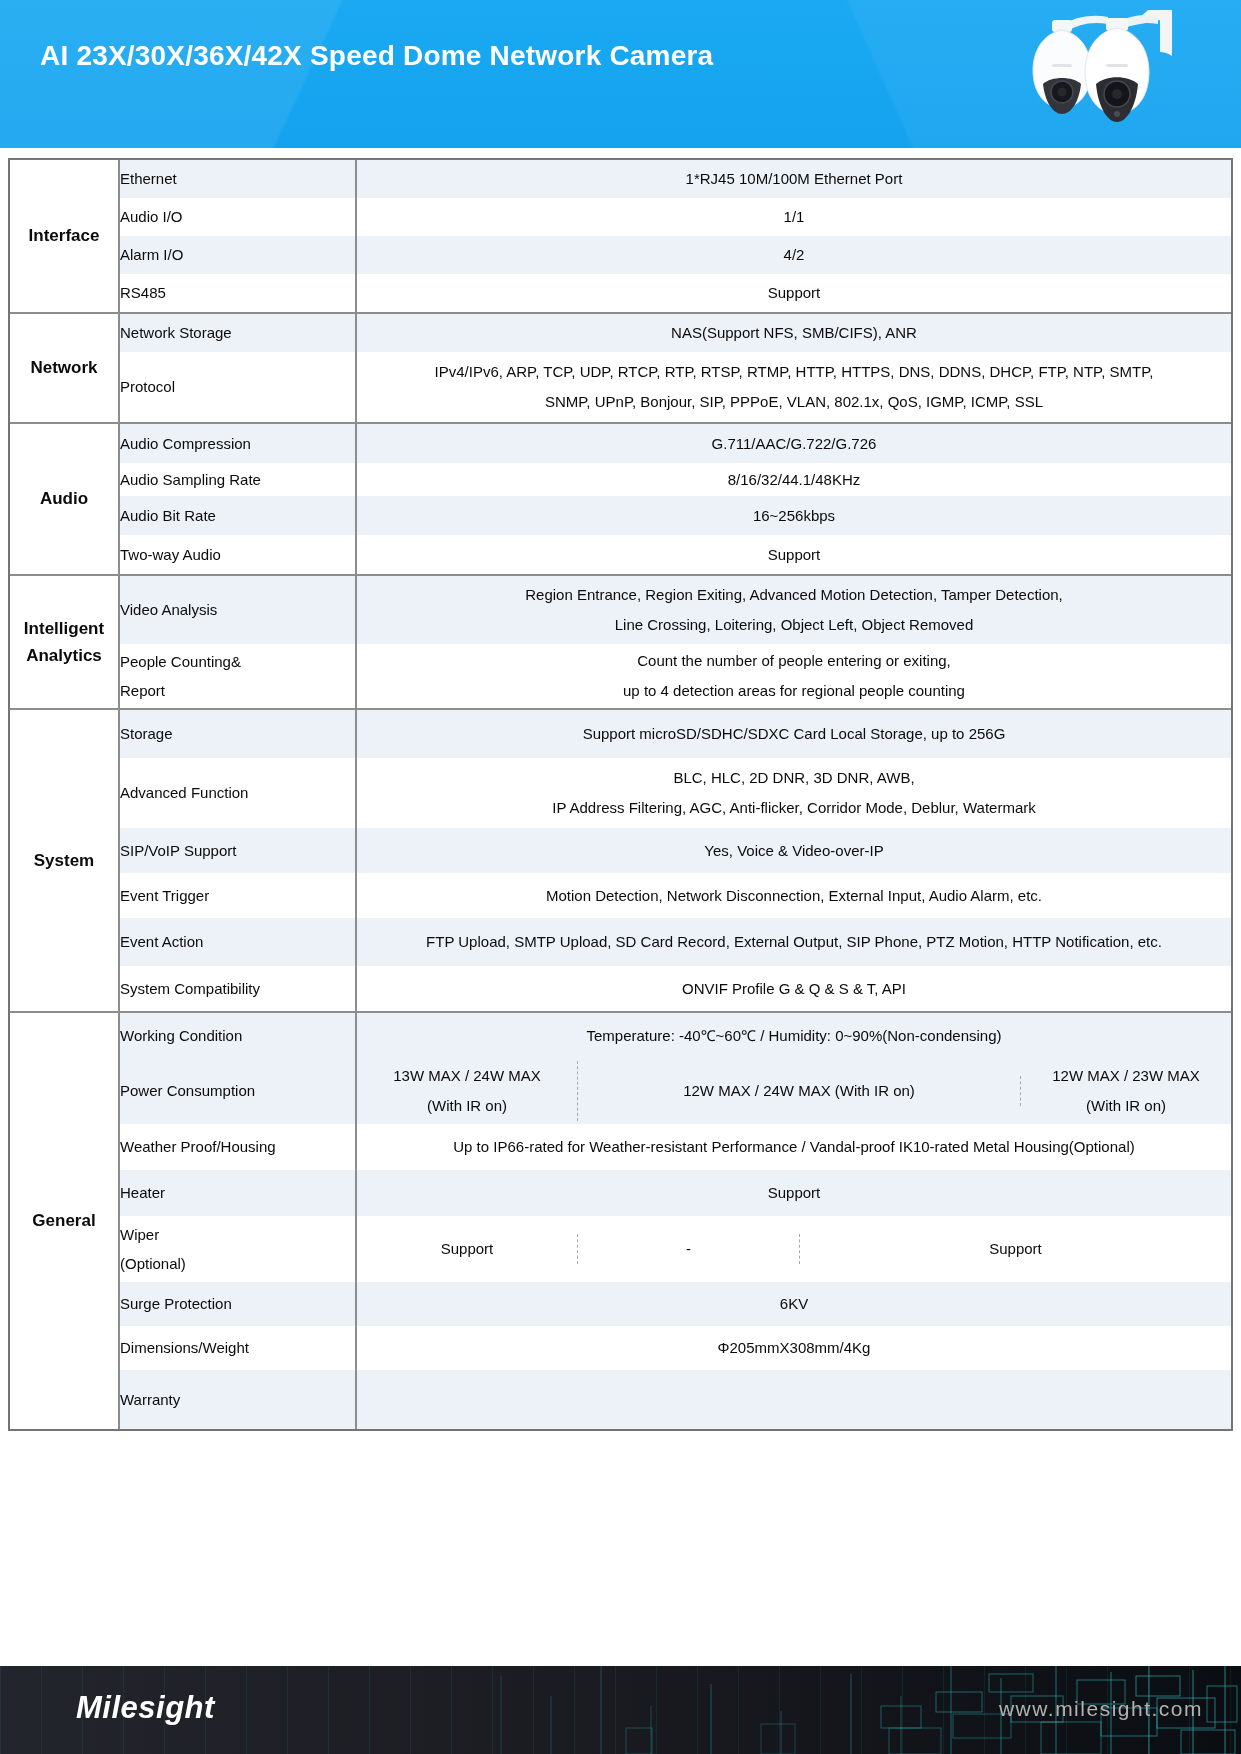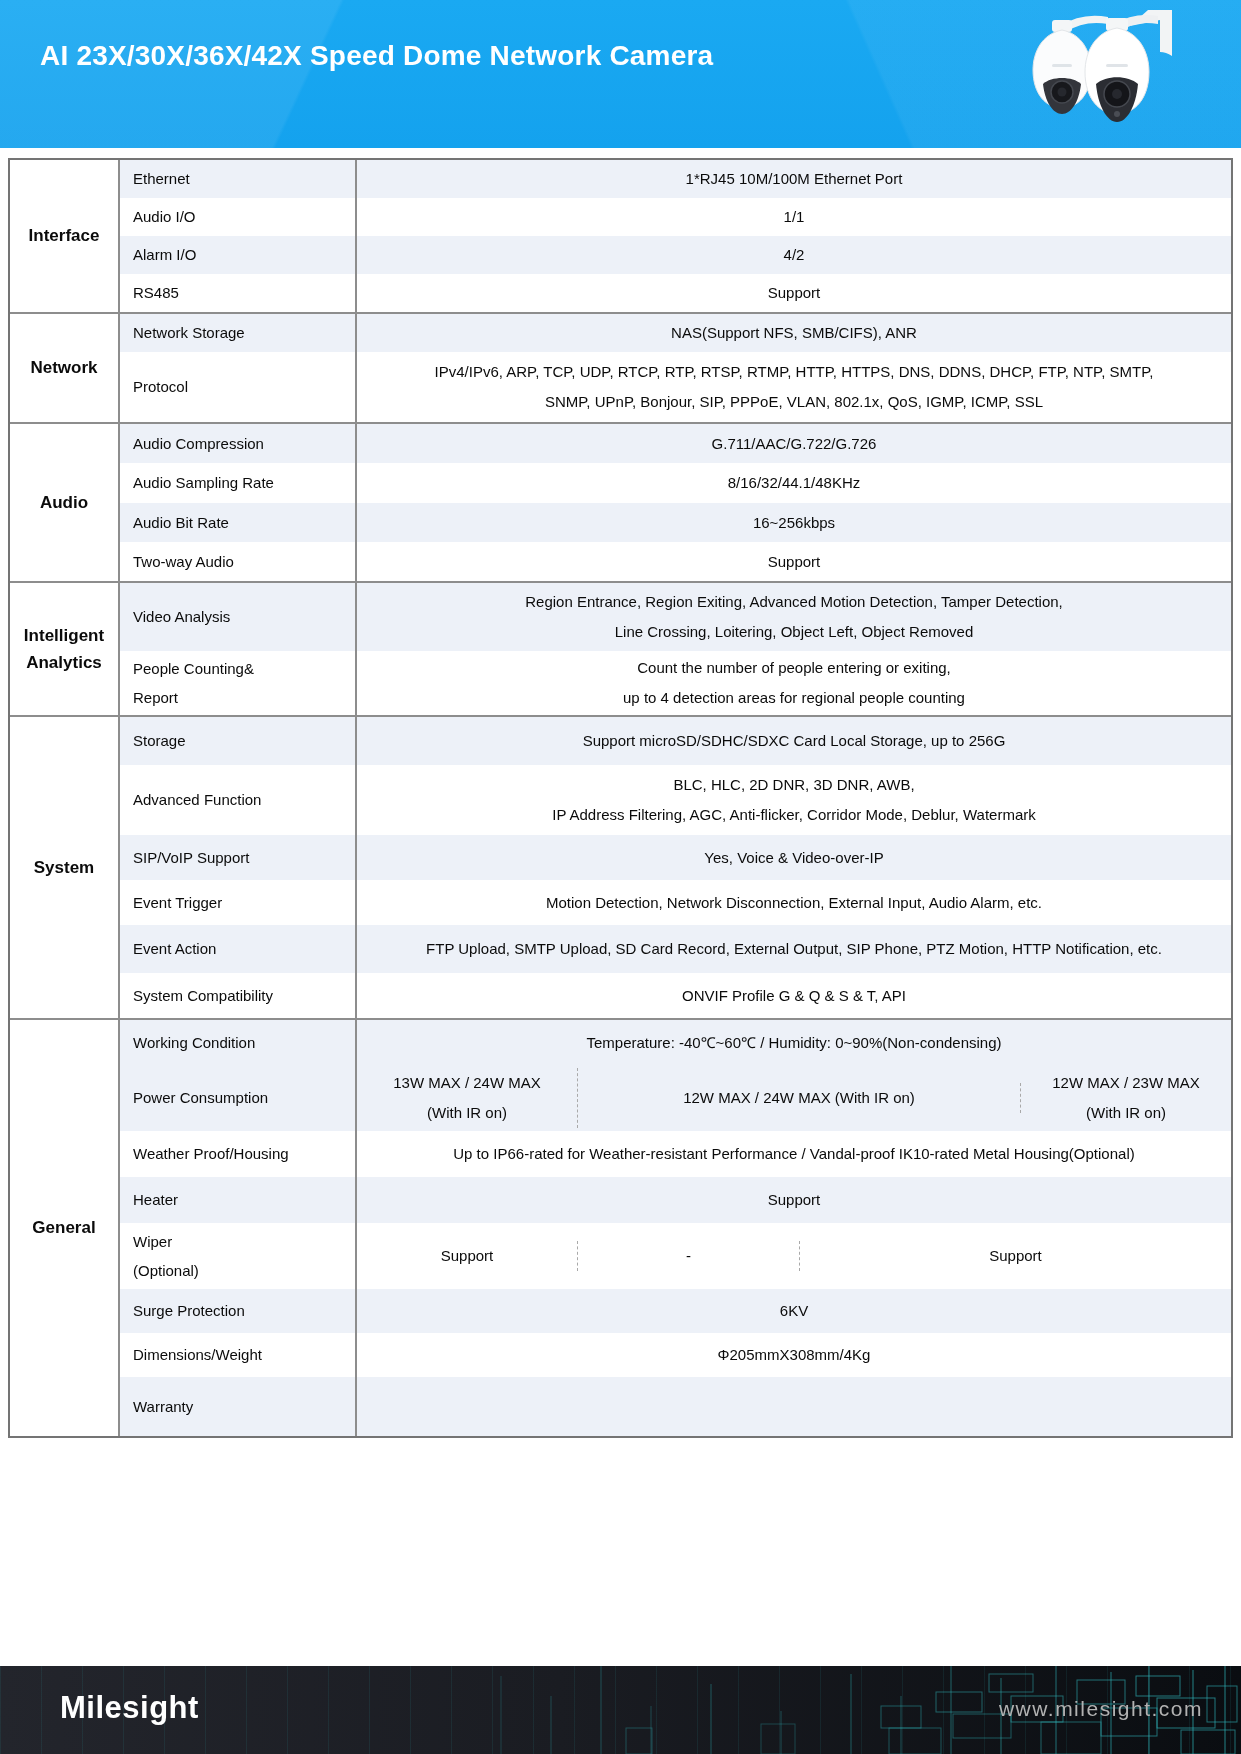--- a/index.html
+++ b/index.html
@@ -33,21 +33,21 @@
   .sec-name {
     width:110px; flex:none; display:flex; align-items:center; justify-content:center;
     text-align:center; font-weight:bold; font-size:17px; color:#0b0b0b;
     border-right:2px solid #8d8d8d; background:#fff; padding:3px 6px; line-height:1.6;
   }
   .rows { flex:1 1 auto; display:flex; flex-direction:column; min-width:0; }
   .row { display:flex; background:#ffffff; }
   .row.light { background:#edf1f8; }
   .lbl {
     width:237px; flex:none; display:flex; align-items:center;
-    padding-left:13px; padding-right:6px; font-size:15px; color:#0b0b0b;
+    padding-right:6px; font-size:15px; color:#0b0b0b;
     border-right:2px solid #8d8d8d; white-space:pre-line; line-height:1.95;
   }
   .val {
     flex:1 1 auto; display:flex; align-items:center; justify-content:center;
     text-align:center; font-size:15px; color:#0b0b0b; white-space:pre-line;
     line-height:2.0; padding:0 8px; min-width:0;
   }
   .val.split { padding:0; }
   .sub {
     display:flex; align-items:center; justify-content:center; text-align:center;
@@ -61,22 +61,22 @@
 
   
   .footer {
     position:absolute; left:0; top:1666px; width:1241px; height:88px;
     background:
       repeating-linear-gradient(90deg, rgba(47,179,184,0.10) 0 1px, rgba(0,0,0,0) 1px 41px),
       linear-gradient(90deg, #23252c 0%, #1a1c22 45%, #0a0d11 100%);
     overflow:hidden;
   }
   .footer-logo {
-    position:absolute; left:60px; top:24px; color:#ffffff;
-    font-size:31px; font-weight:bold; letter-spacing:0.5px;
+    position:absolute; left:76px; top:24px; color:#ffffff;
+    font-size:31px; font-style:italic; font-weight:bold; letter-spacing:0.5px;
   }
   .footer-site {
     position:absolute; right:38px; top:31px; color:#b2b2b2;
     font-size:21px; letter-spacing:1.5px;
   }
   .skyline { position:absolute; right:0; top:0; height:88px; width:760px; }
 </style>
 </head>
 <body>
 
@@ -149,21 +149,21 @@
       </div>
     </div>
 
     <div class="section">
       <div class="sec-name">Audio</div>
       <div class="rows">
         <div class="row light" style="height:39px">
           <div class="lbl">Audio Compression</div>
           <div class="val">G.711/AAC/G.722/G.726</div>
         </div>
-        <div class="row" style="height:40px">
+        <div class="row" style="height:33px">
           <div class="lbl">Audio Sampling Rate</div>
           <div class="val">8/16/32/44.1/48KHz</div>
         </div>
         <div class="row light" style="height:39px">
           <div class="lbl">Audio Bit Rate</div>
           <div class="val">16~256kbps</div>
         </div>
         <div class="row" style="height:39px">
           <div class="lbl">Two-way Audio</div>
           <div class="val">Support</div>

